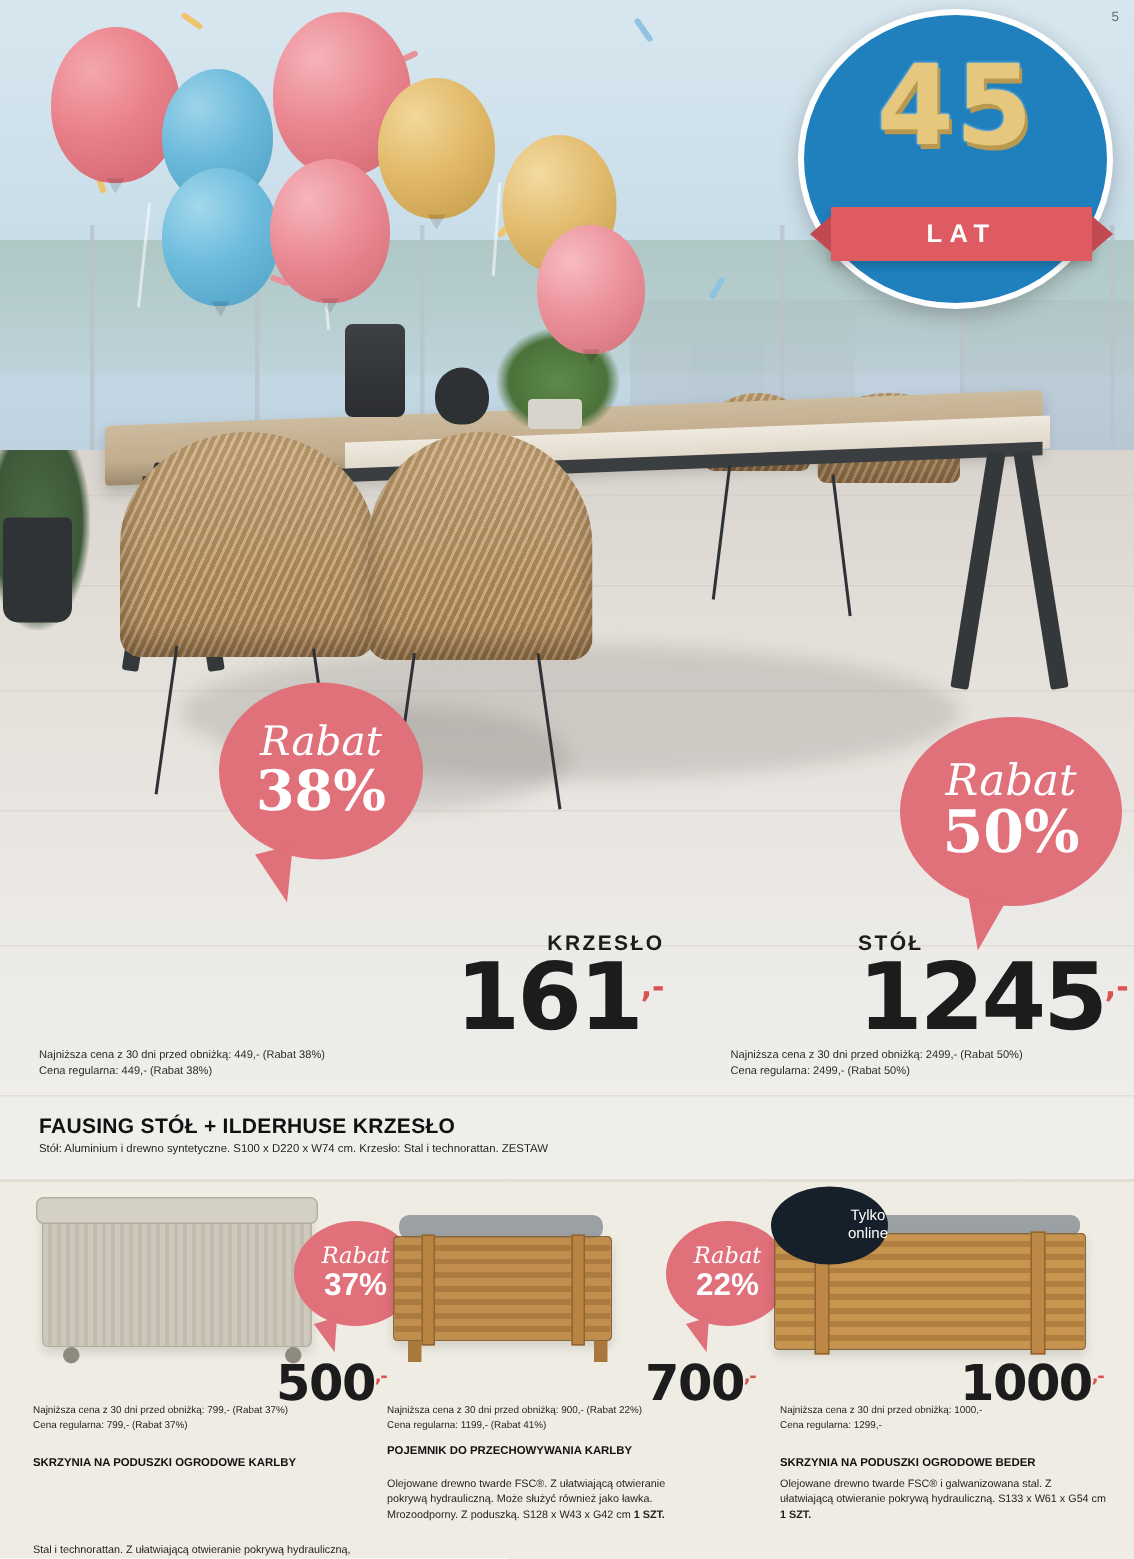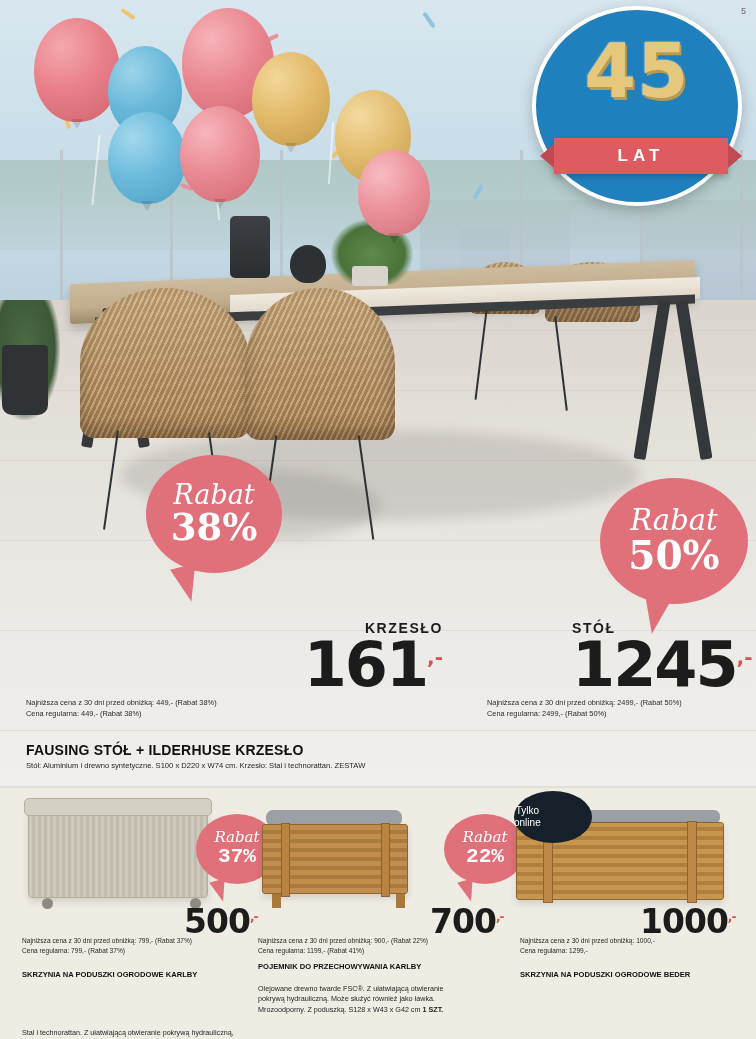--- a/index.html
+++ b/index.html
@@ -268,31 +268,31 @@
     border:1px solid #8e6430; border-radius:3px;
     box-shadow: 0 4px 7px rgba(0,0,0,.12);
   }
   .box3 .strap {
     position:absolute; top:-2px; width:10px; height:82px; background:#bd8845; border:1px solid #8e6430;
   }
 
   .online-badge {
     position:absolute; left:514px; top:5px; width:78px; height:52px;
     background:#16202a; color:#fff; border-radius:50%;
-    display:flex; flex-direction:column; align-items:flex-start; justify-content:center;
+    display:flex; flex-direction:column; align-items:flex-end; justify-content:center;
     font-size:10px; line-height:1.25; text-align:center;
   }
 
   .bubble-s {
     position:absolute; border-radius:50%;
     background:#e0707a; color:#fff; display:flex; flex-direction:column;
     align-items:center; justify-content:center;
   }
   .bubble-s .rab { font-family:"DejaVu Serif", serif; font-style:italic; font-size:15px; line-height:1; }
-  .bubble-s .pct { font-family:Liberation Mono, monospace; font-weight:bold; font-size:21px; line-height:1.1; }
+  .bubble-s .pct { font-family:Liberation Sans, sans-serif; font-weight:bold; font-size:21px; line-height:1.1; }
   .bubble-s .tail {
     position:absolute; width:0; height:0;
     border-left:8px solid transparent; border-right:8px solid transparent;
     border-top:22px solid #e0707a;
   }
 
   .price-mid {
     position:absolute; font-size:33px; font-weight:bold; color:#1c1c1c;
     letter-spacing:-1px; font-family:"DejaVu Sans", sans-serif;
   }
@@ -497,13 +497,17 @@
 
   <div class="price-mid" style="left:640px; top:116px;">
     <span>1000</span><sup>,-</sup>
   </div>
 
   <div class="fine-s" style="left:520px; top:150px; width:225px;">
     <div>Najniższa cena z 30 dni przed obniżką: 1000,-</div>
     <div>Cena regularna: 1299,-</div>
   </div>
   <div class="ptitle-s" style="left:520px; top:184px; width:225px;">SKRZYNIA NA PODUSZKI OGRODOWE BEDER</div>
+  <div class="pdesc-s" style="left:520px; top:198px; width:218px;">
+    <span>Olejowane drewno twarde FSC® i galwanizowana stal. Z ułatwiającą otwieranie pokrywą hydrauliczną. S133 x W61 x G54 cm</span>
+    <b>1 SZT.</b>
+  </div>
 </div>
 
 </body></html>

